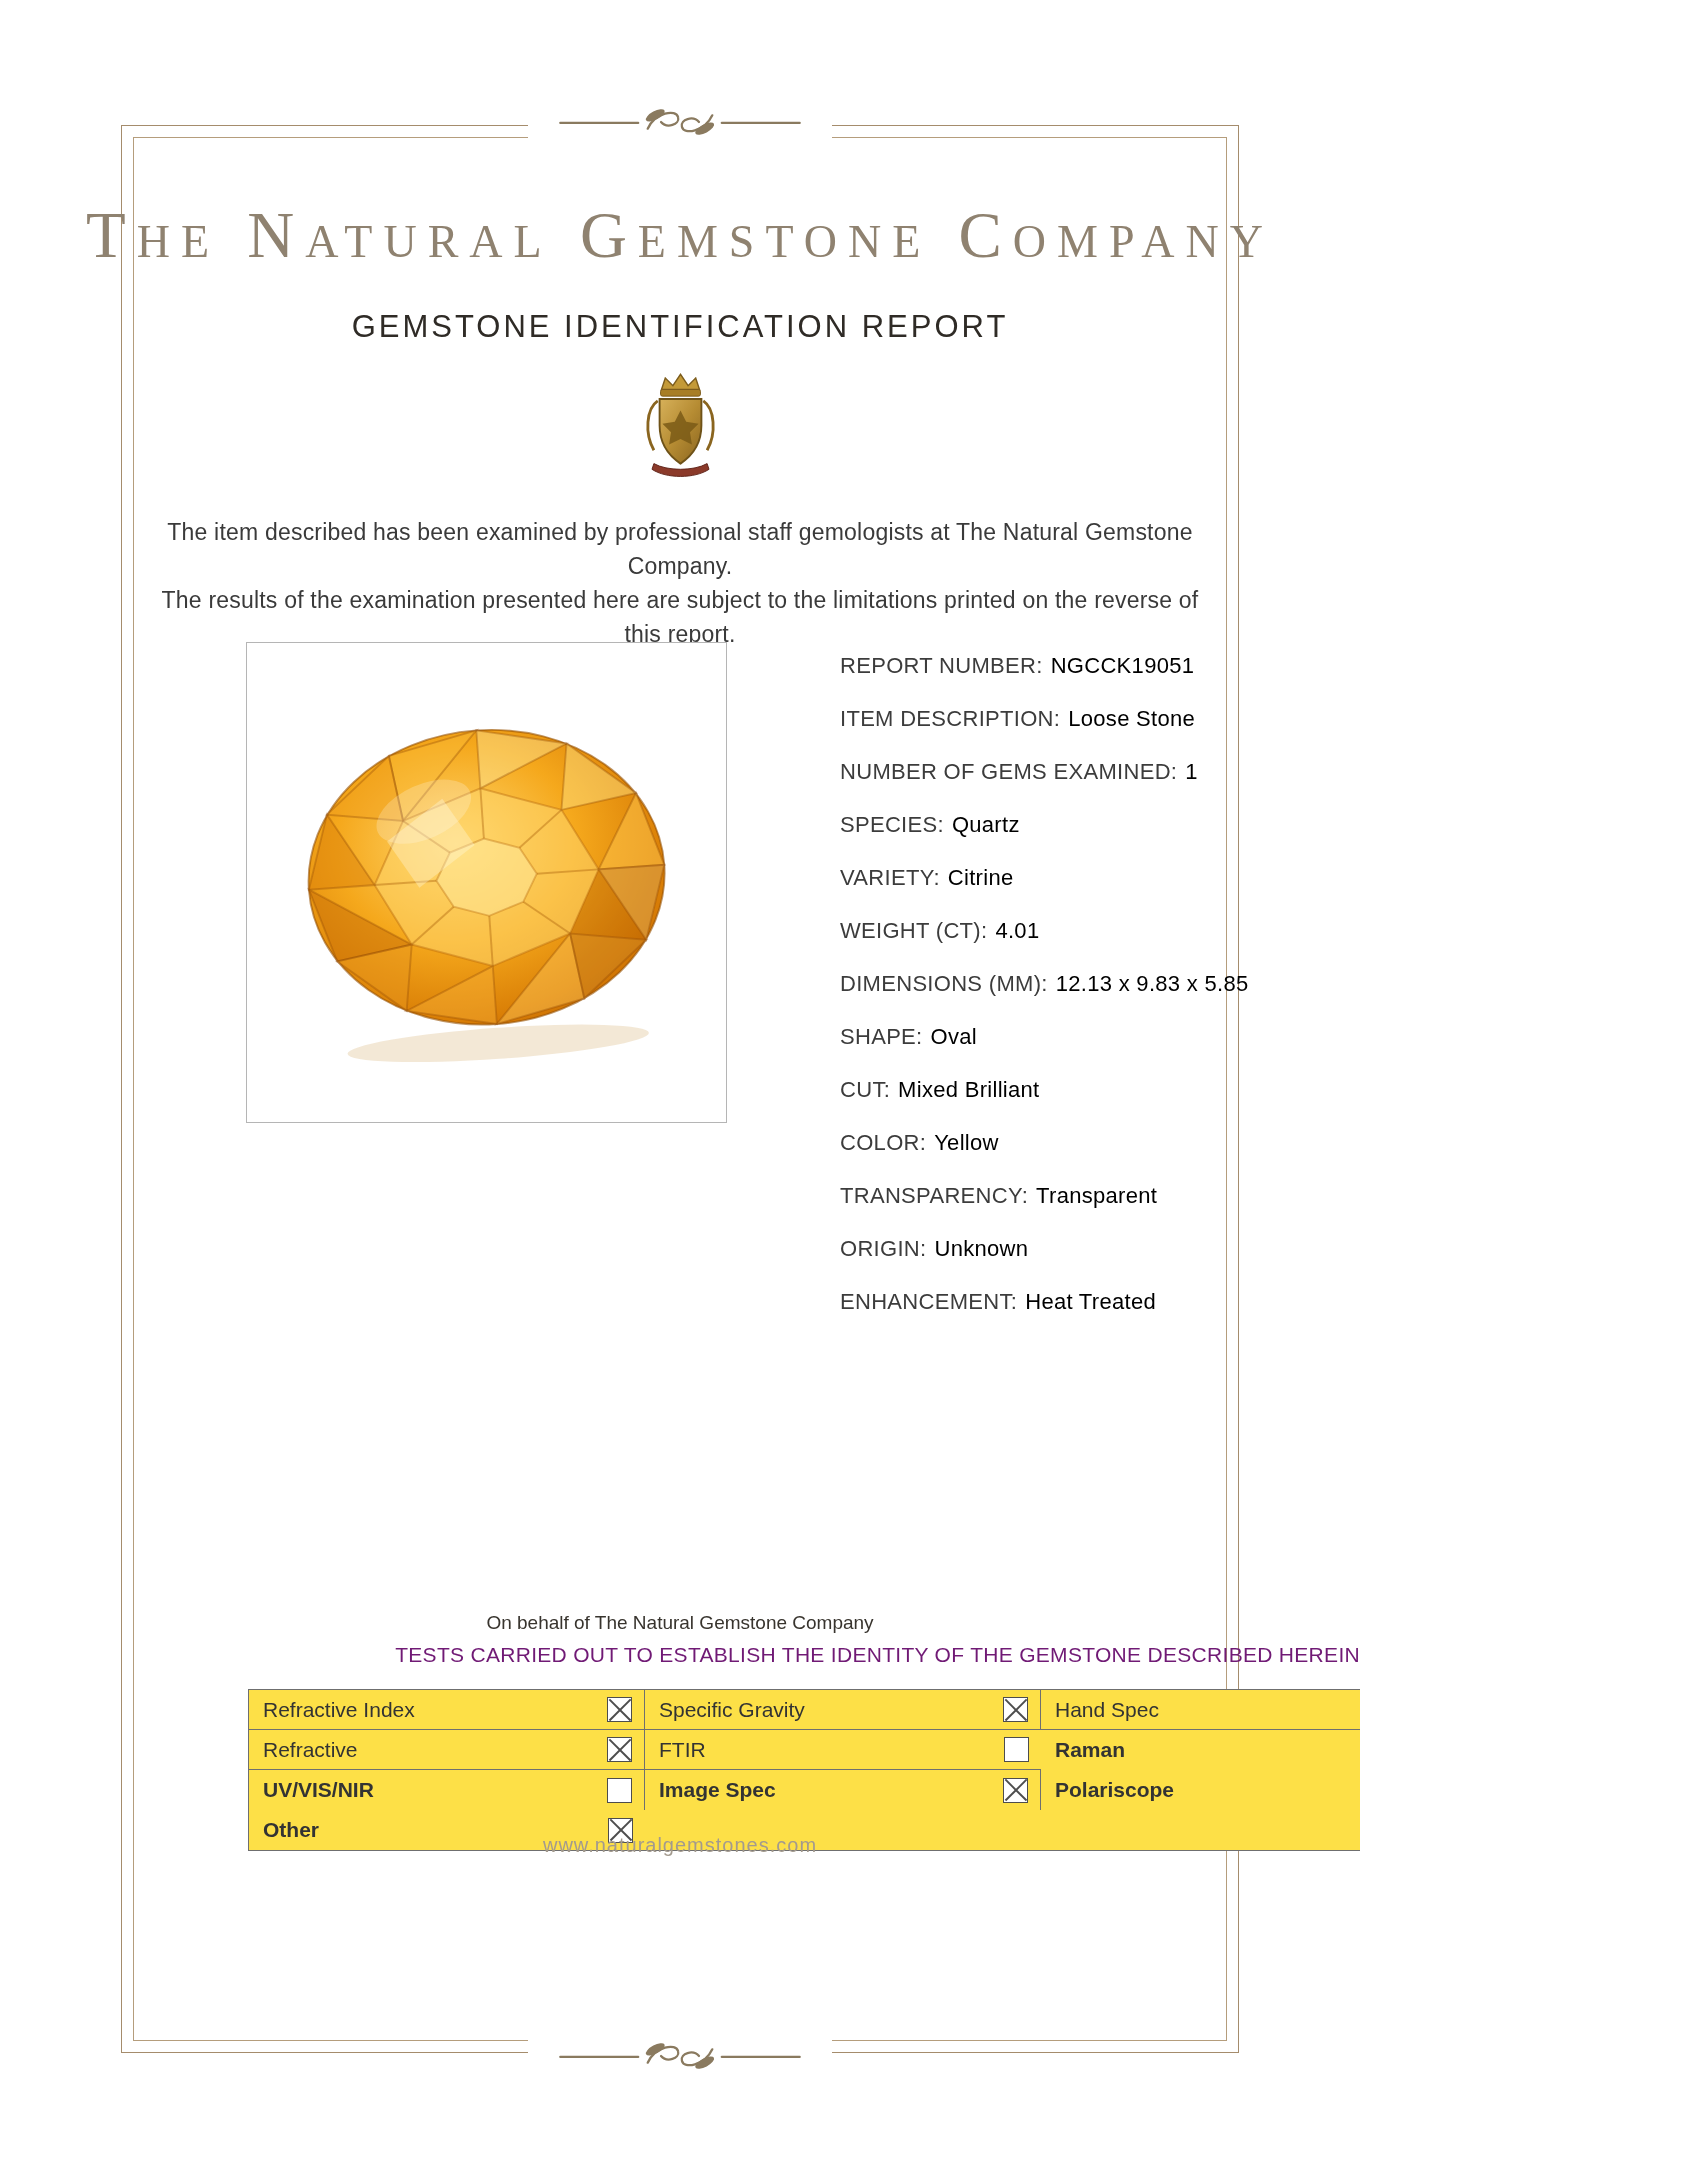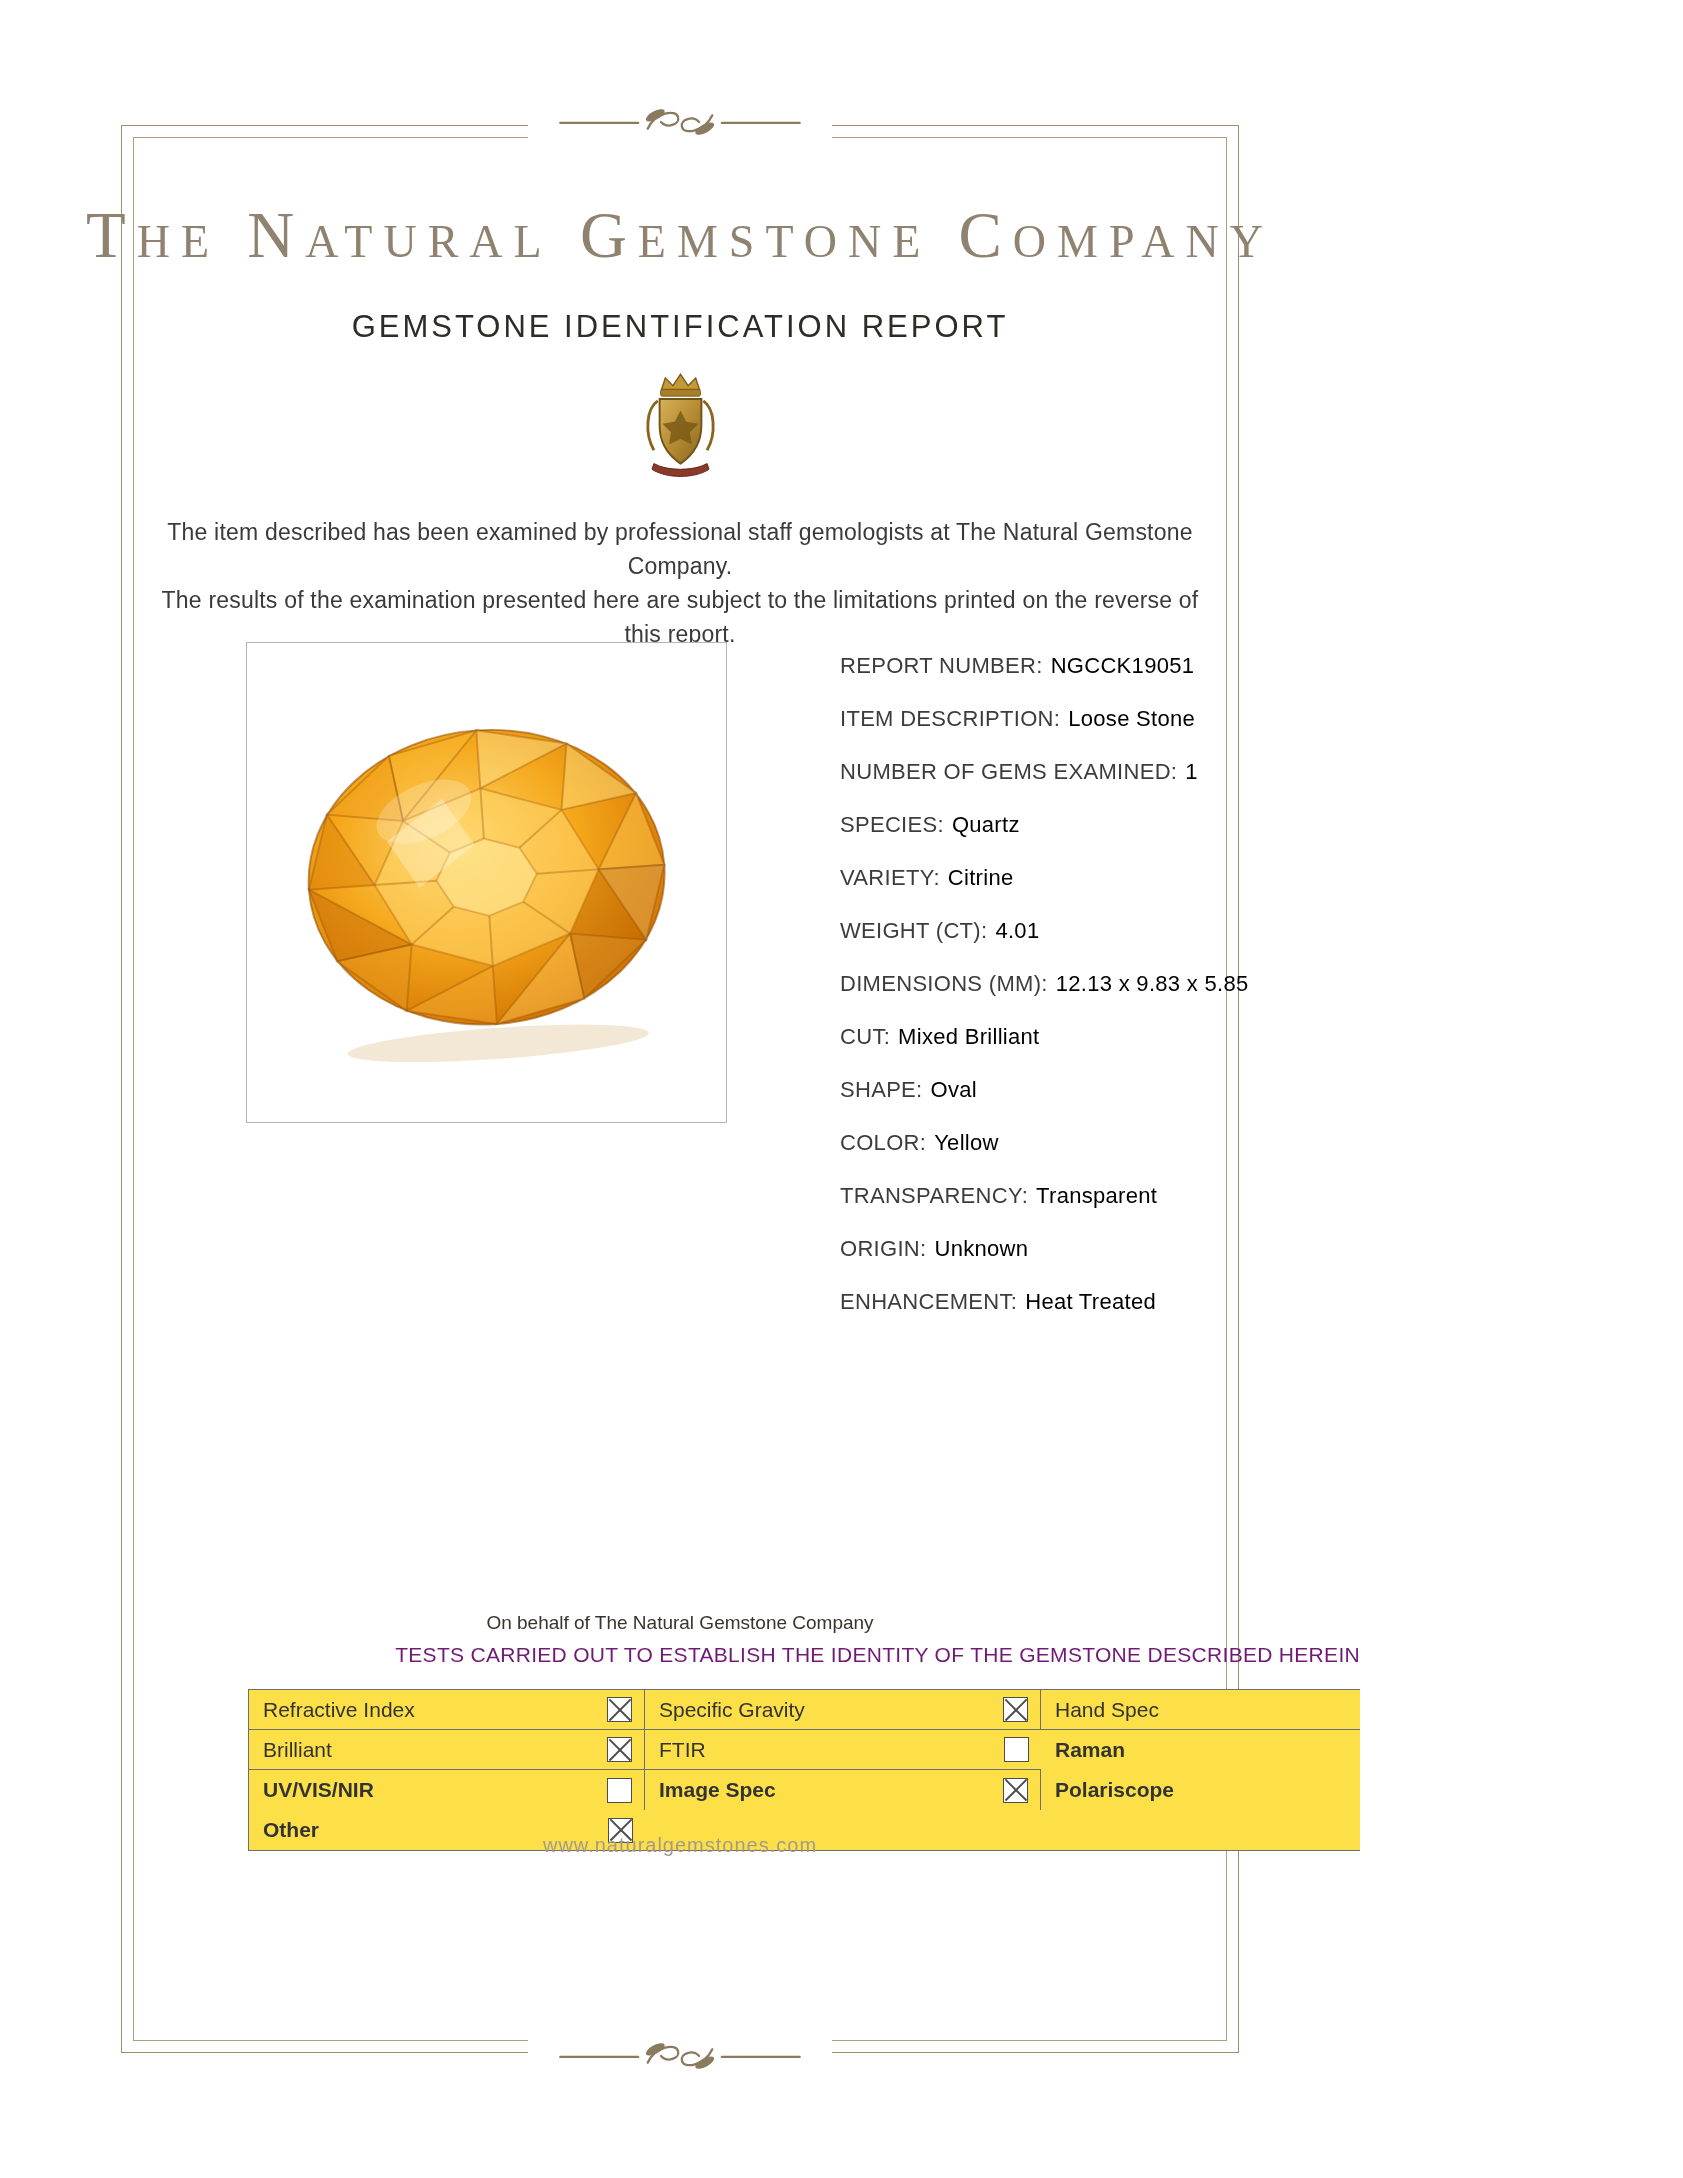--- a/index.html
+++ b/index.html
@@ -212,24 +212,24 @@
     <div class="field-row">
       <span class="field-label">VARIETY:</span><span class="field-value">Citrine</span>
     </div>
     <div class="field-row">
       <span class="field-label">WEIGHT (CT):</span><span class="field-value">4.01</span>
     </div>
     <div class="field-row">
       <span class="field-label">DIMENSIONS (MM):</span><span class="field-value">12.13 x 9.83 x 5.85</span>
     </div>
     <div class="field-row">
+      <span class="field-label">SHAPE:</span><span class="field-value">Oval</span>
+    </div>
+    <div class="field-row">
       <span class="field-label">CUT:</span><span class="field-value">Mixed Brilliant</span>
-    </div>
-    <div class="field-row">
-      <span class="field-label">SHAPE:</span><span class="field-value">Oval</span>
     </div>
     <div class="field-row">
       <span class="field-label">COLOR:</span><span class="field-value">Yellow</span>
     </div>
     <div class="field-row">
       <span class="field-label">TRANSPARENCY:</span><span class="field-value">Transparent</span>
     </div>
     <div class="field-row">
       <span class="field-label">ORIGIN:</span><span class="field-value">Unknown</span>
     </div>
@@ -248,21 +248,21 @@
     </div>
     <div class="tests-cell">
       <span>Specific Gravity</span>
       <span class="checkbox checked"></span>
     </div>
     <div class="tests-cell">
       <span>Hand Spec</span>
       <span class="checkbox checked"></span>
     </div>
     <div class="tests-cell">
-      <span>Brilliant</span>
+      <span>Refractive</span>
       <span class="checkbox checked"></span>
     </div>
     <div class="tests-cell">
       <span>FTIR</span>
       <span class="checkbox"></span>
     </div>
     <div class="tests-cell">
       <span>Raman</span>
       <span class="checkbox"></span>
     </div>

